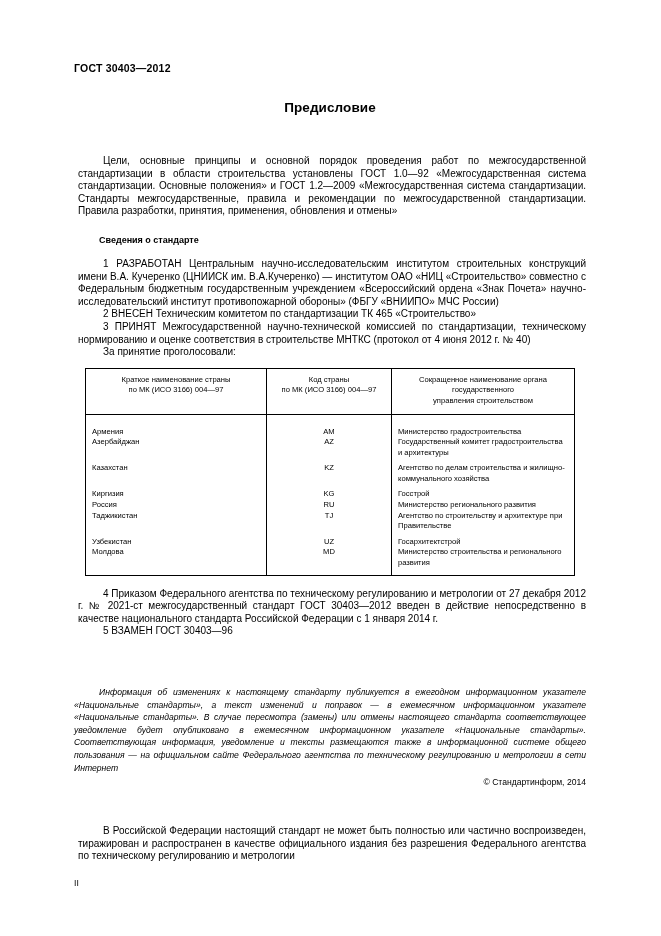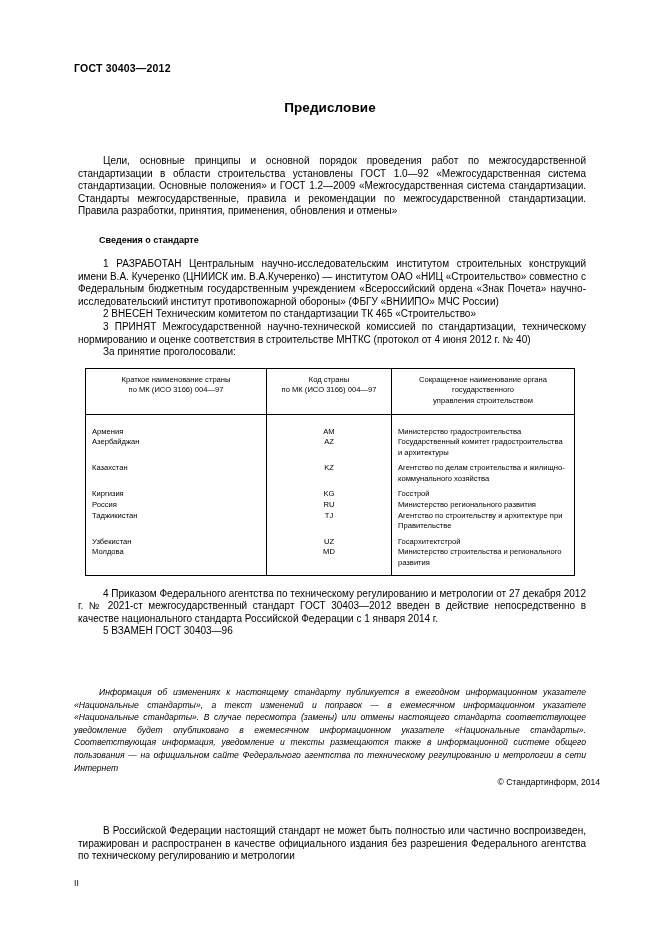--- a/index.html
+++ b/index.html
@@ -229,21 +229,21 @@
 
     <p class="body-text">5  ВЗАМЕН ГОСТ 30403—96</p>
 
     <div class="gap-lg"></div>
     <div class="gap-lg"></div>
 
     <p class="italic-note">Информация об изменениях к настоящему стандарту публикуется в ежегодном информационном указателе «Национальные стандарты», а текст изменений и поправок — в ежемесячном информационном указателе «Национальные стандарты». В случае пересмотра (замены) или отмены настоящего стандарта соответствующее уведомление будет опубликовано в ежемесячном информационном указателе «Национальные стандарты». Соответствующая информация, уведомление и тексты размещаются также в информационной системе общего пользования — на официальном сайте Федерального агентства по техническому регулированию и метрологии в сети Интернет</p>
 
   </div>
 
-  <div style="position:absolute; left:88px; top:777px; width:512px;">
+  <div style="position:absolute; left:74px; top:777px; width:512px;">
     <p class="copyright">© Стандартинформ, 2014</p>
   </div>
 
   <div style="position:absolute; left:74px; top:878px; width:512px;">
     <p class="page-folio">II</p>
   </div>
 
   <div style="position:absolute; left:74px; top:825px; width:512px;">
     <p class="body-text">В Российской Федерации настоящий стандарт не может быть полностью или частично воспроизведен, тиражирован и распространен в качестве официального издания без разрешения Федерального агентства по техническому регулированию и метрологии</p>
   </div>

